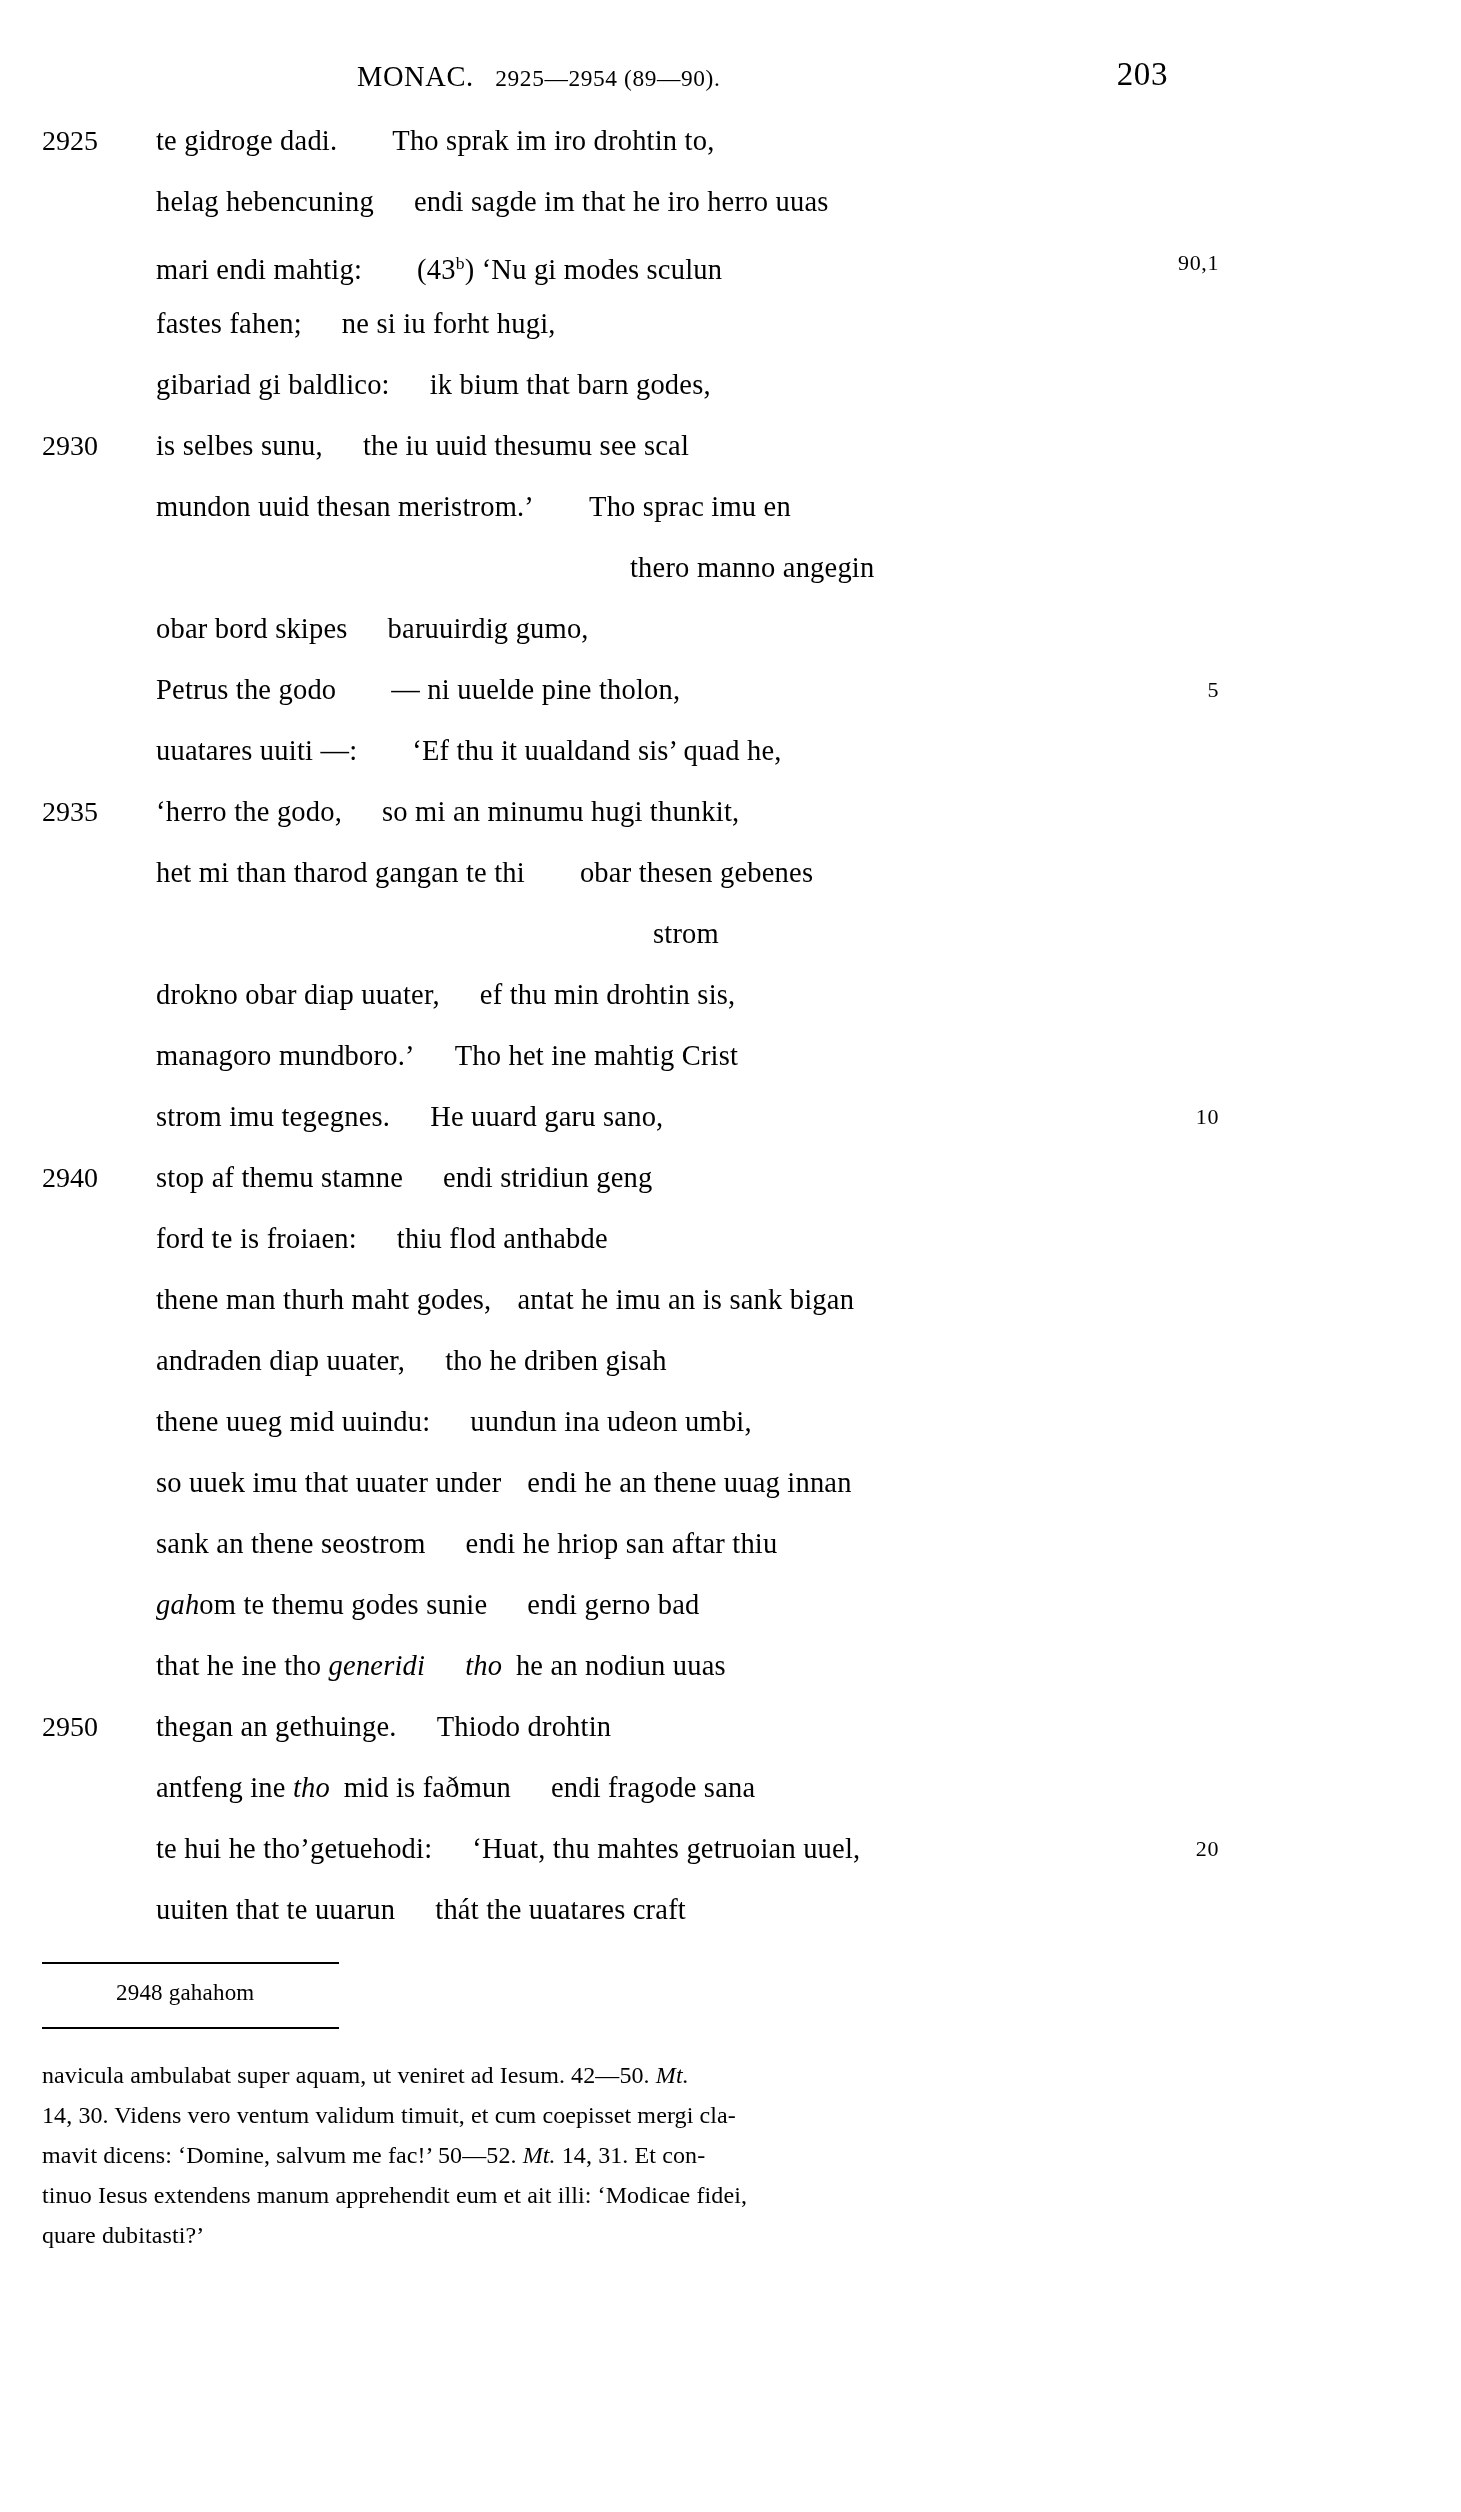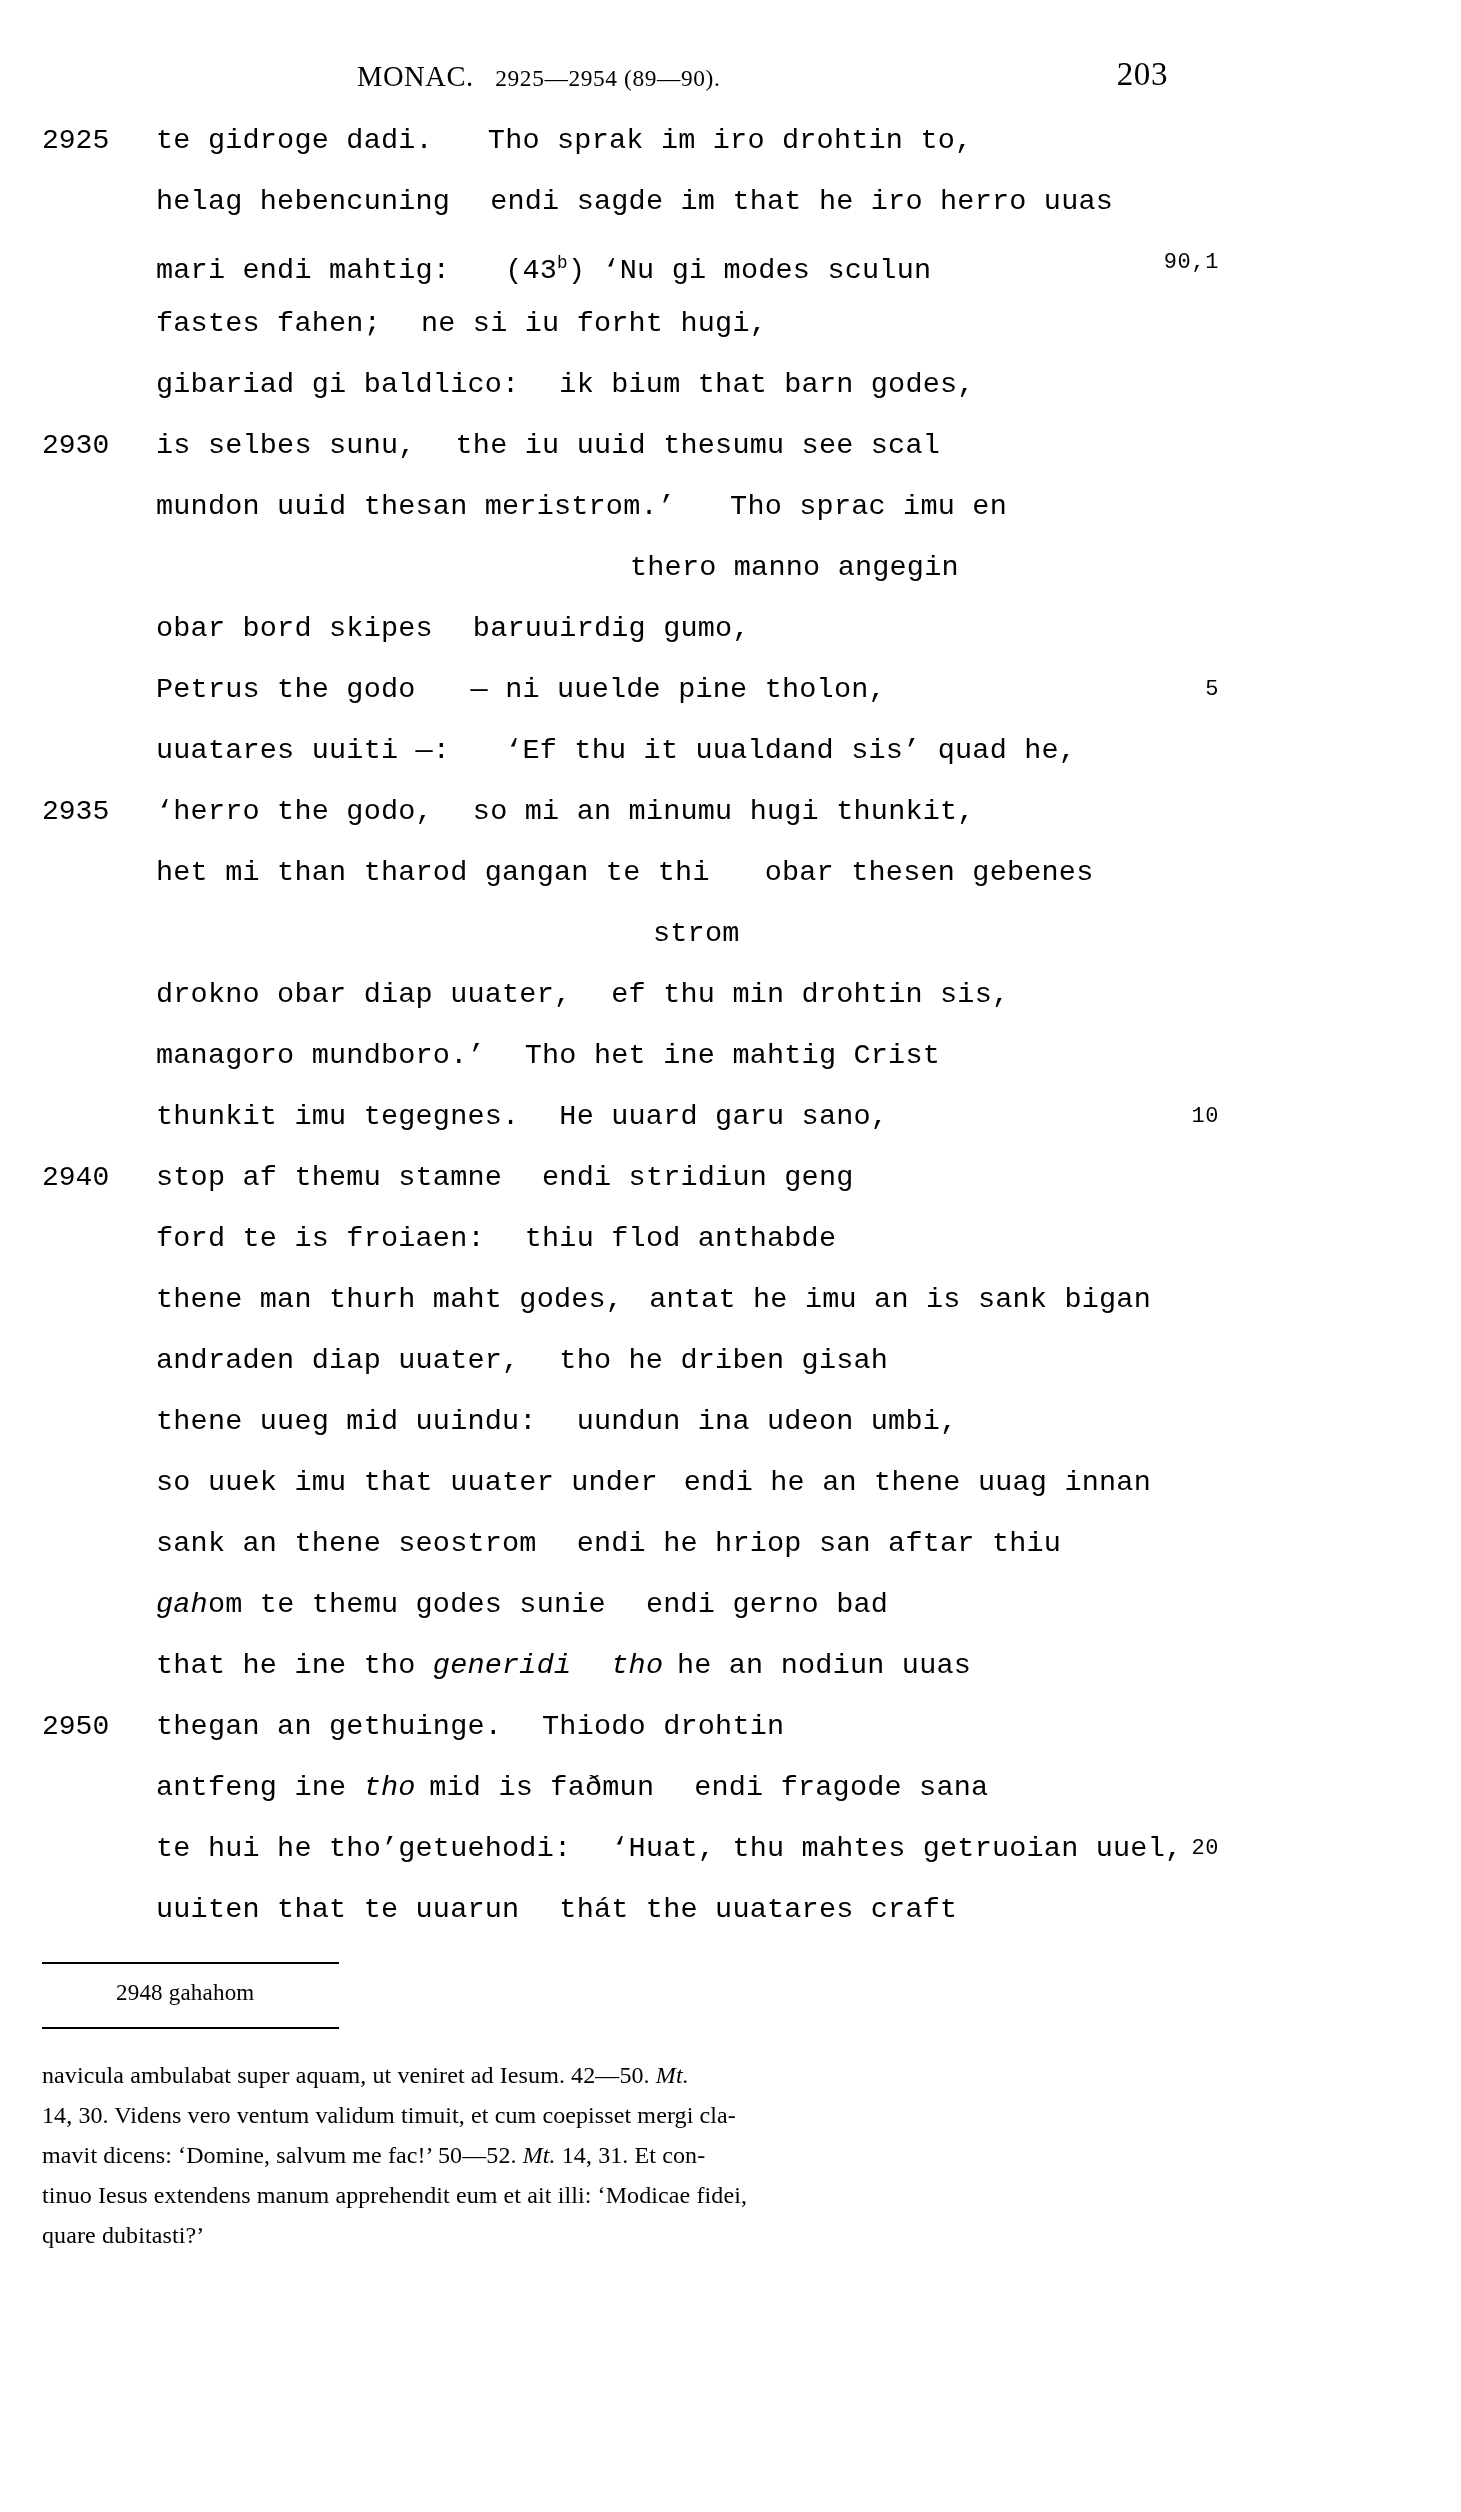--- a/index.html
+++ b/index.html
@@ -50,21 +50,20 @@
     transform: translateY(-100%);
     font-size: 33px;
     letter-spacing: 0.6px;
     text-align: center;
   }
 
   
   .verse-block {
     position: relative;
     margin: 16px 86px 0 34px;
-    font-family: Liberation Mono, monospace;
   }
   .verse-line {
     position: relative;
     height: 61px;
     font-size: 28.5px;
     line-height: 61px;
     white-space: nowrap;
   }
   .ln {
     position: absolute;
@@ -234,21 +233,21 @@
       <span class="vtext"><span>drokno obar diap uuater,</span><span class="gap-l"></span><span>ef thu min drohtin sis,</span></span>
     </div>
 
     <div class="verse-line">
       <span class="ln"></span>
       <span class="vtext"><span>managoro mundboro.’</span><span class="gap-l"></span><span>Tho het ine mahtig Crist</span></span>
     </div>
 
     <div class="verse-line">
       <span class="ln"></span>
-      <span class="vtext"><span>thunkit imu tegegnes.</span><span class="gap-l"></span><span>He uuard garu sano,</span></span>
+      <span class="vtext"><span>strom imu tegegnes.</span><span class="gap-l"></span><span>He uuard garu sano,</span></span>
       <span class="marginal">10</span>
     </div>
 
     <div class="verse-line">
       <span class="ln">2940</span>
       <span class="vtext"><span>stop af themu stamne</span><span class="gap-l"></span><span>endi stridiun geng</span></span>
     </div>
 
     <div class="verse-line">
       <span class="ln"></span>

